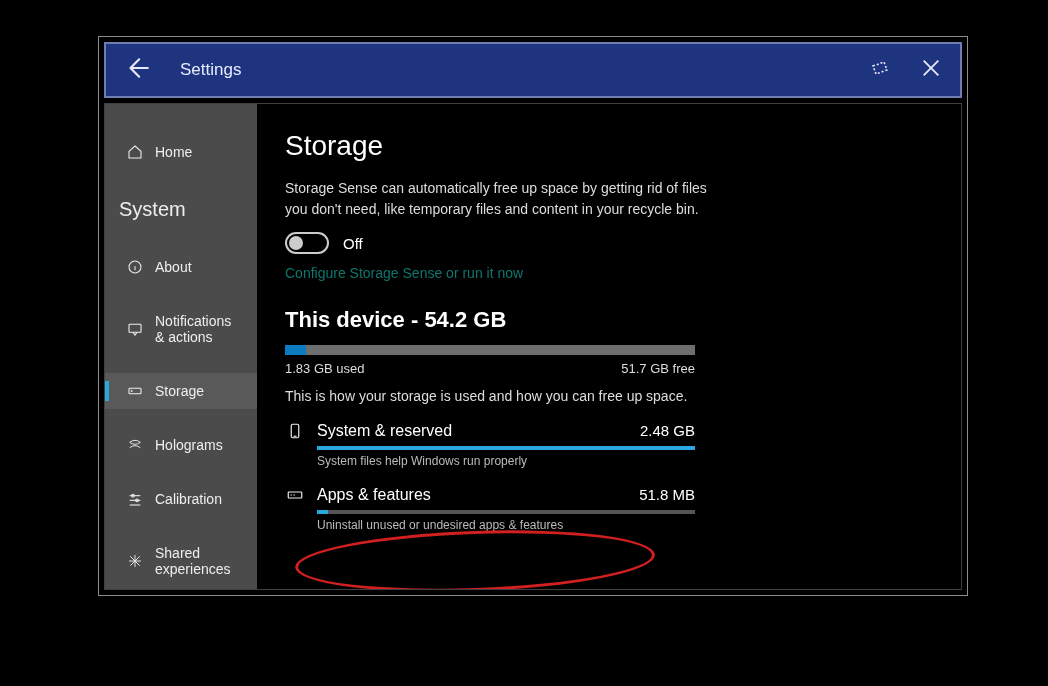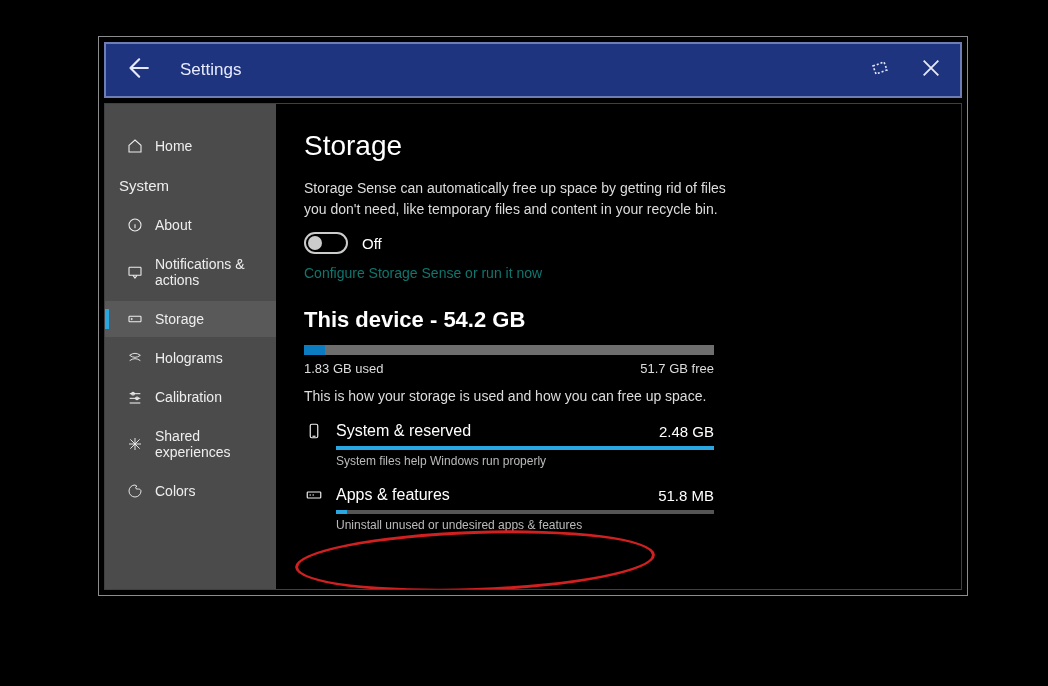--- a/index.html
+++ b/index.html
@@ -45,40 +45,40 @@
     flex: 1;
     display: flex;
     margin: 0 5px 5px 5px;
     border: 1px solid rgba(255,255,255,0.25);
     background: #000;
     overflow: hidden;
     position: relative;
   }
 
   .sidebar {
-    width: 171px;
+    width: 152px;
     background: #4b4b4b;
-    padding-top: 24px;
+    padding-top: 30px;
     padding-bottom: 10px;
     display: flex;
     flex-direction: column;
-    gap: 3px;
+    gap: 18px;
     font-size: 14px;
   }
   .sidebar-item {
     display: flex;
     align-items: center;
     gap: 12px;
     padding: 10px 16px 10px 22px;
     color: #eee;
     position: relative;
   }
   .sidebar-item.category {
     padding-left: 14px;
-    font-size: 15px;
+    font-size: 20px;
   }
   .sidebar-item .sb-icon { width: 16px; display: inline-flex; justify-content: center; }
   .sidebar-item .sb-icon svg { width: 16px; height: 16px; stroke: #eee; fill: none; }
   .sidebar-item.active::before {
     content: "";
     position: absolute;
     left: 0; top: 8px; bottom: 8px; width: 4px;
     background: #2aa7e0;
   }
   .sidebar-item.active { background: rgba(255,255,255,0.08); }
@@ -106,21 +106,21 @@
   .device-heading { font-size: 22px; font-weight: 700; margin-bottom: 12px; }
   .overall-bar { width: 410px; height: 10px; background: #6e6e6e; position: relative; margin-bottom: 6px; }
   .overall-bar .fill { position: absolute; left: 0; top: 0; bottom: 0; background: #0b7bc2; }
   .bar-labels { width: 410px; display: flex; justify-content: space-between; font-size: 13px; color: #ddd; margin-bottom: 12px; }
   .usage-desc { font-size: 14px; color: #ddd; margin-bottom: 18px; }
 
   .cat-row { width: 410px; margin-bottom: 18px; position: relative; }
   .cat-head { display: flex; align-items: center; gap: 12px; }
   .cat-icon { width: 20px; display: inline-flex; justify-content: center; }
   .cat-icon svg { width: 18px; height: 18px; stroke: #eee; fill: none; }
-  .cat-title-wrap { flex: 1; display: flex; justify-content: space-between; align-items: flex-end; }
+  .cat-title-wrap { flex: 1; display: flex; justify-content: space-between; align-items: flex-start; }
   .cat-title { font-size: 16px; font-weight: 500; }
   .cat-size { font-size: 15px; }
   .cat-bar { height: 4px; background: #555; margin: 6px 0 4px 32px; position: relative; }
   .cat-bar .cfill { position: absolute; left: 0; top: 0; bottom: 0; background: #2aa7e0; }
   .cat-sub { font-size: 12px; color: #bbb; margin-left: 32px; }
 
   .annotation-ring {
     position: absolute;
     border: 3px solid #d21f1f;
     border-radius: 50%;

